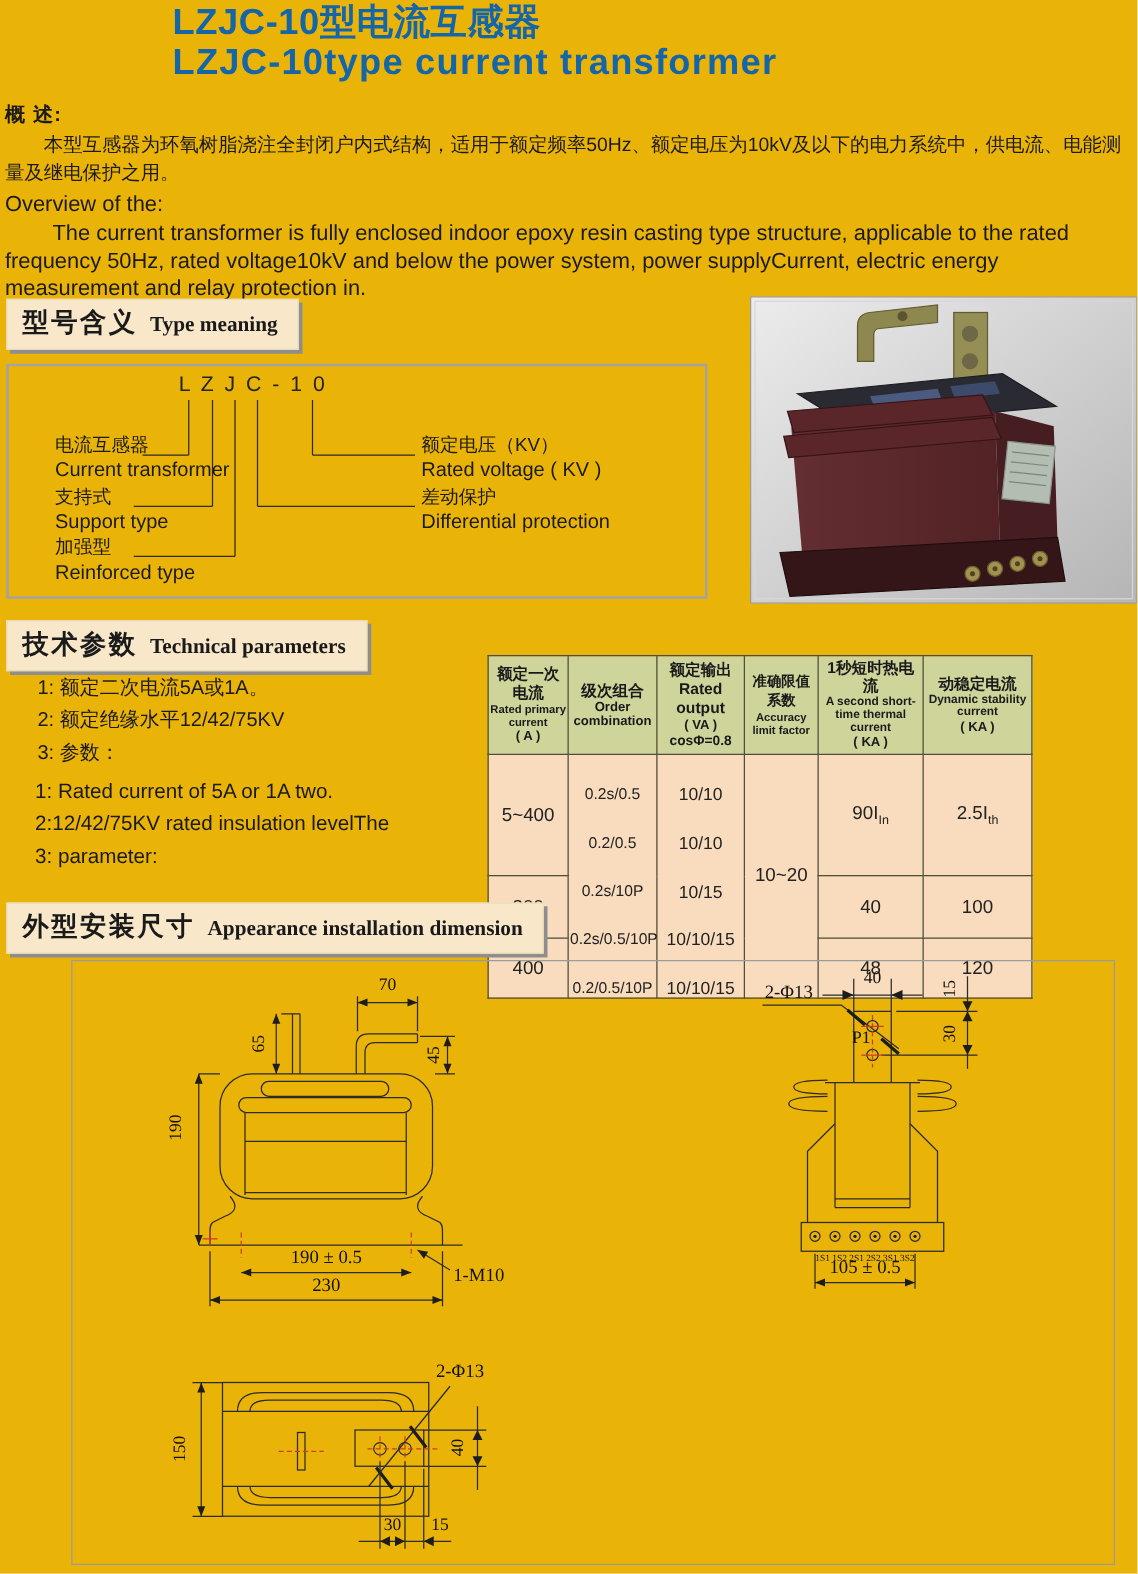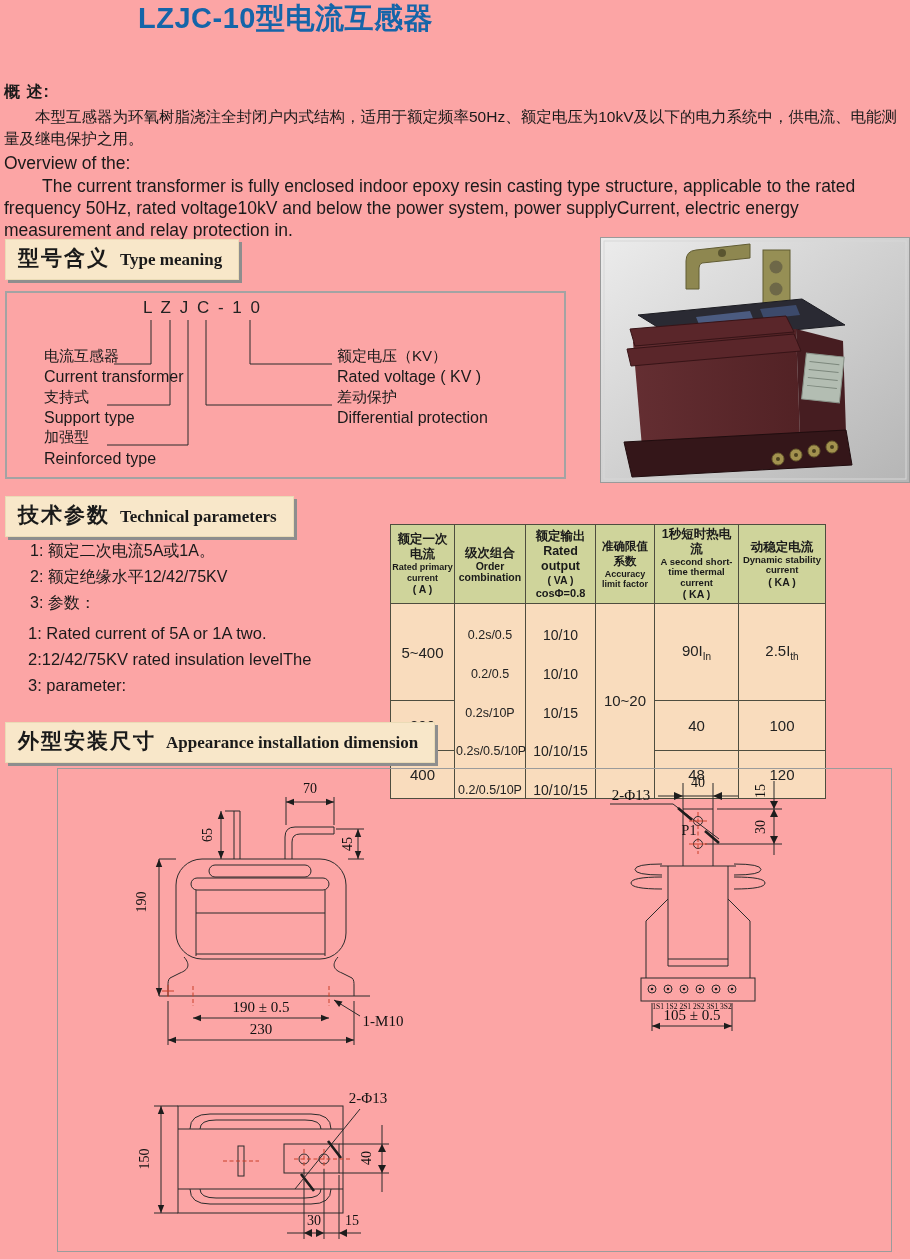--- a/index.html
+++ b/index.html
@@ -1,16 +1,16 @@
 <!DOCTYPE html>
 <html><head>
 <meta charset="utf-8">
 <style>
   html,body{margin:0;padding:0;background:#fff;}
-  .page{position:relative;width:910px;height:1259px;background:#fca5a5;
+  .page{position:relative;width:910px;height:1259px;background:#eab308;
         font-family:"Liberation Sans",sans-serif;color:#1a1a1a;overflow:hidden;}
 
   
   .title{position:absolute;left:138px;top:2px;color:#1565a9;font-weight:900;line-height:1.12;letter-spacing:.5px;}
   .t-zh{font-size:29px;}
   .t-en{font-size:29px;letter-spacing:1px;}
 
   
   .overview{position:absolute;left:4px;top:82px;width:902px;}
   .ov-h{font-size:16px;font-weight:bold;margin:0 0 3px 0;letter-spacing:1px;}
@@ -67,20 +67,21 @@
   .thick{stroke:#1d1d1d;stroke-width:2.6;fill:none;}
   .arr{fill:#1d1d1d;stroke:none;}
 </style>
 </head>
 <body>
 
 <div class="page">
 
   <header class="title">
     <div class="t-zh">LZJC-10型电流互感器</div>
+    <div class="t-en">LZJC-10type current transformer</div>
   </header>
 
   <section class="overview">
     <h2 class="ov-h">概 述:</h2>
     <p class="ov-zh">本型互感器为环氧树脂浇注全封闭户内式结构，适用于额定频率50Hz、额定电压为10kV及以下的电力系统中，供电流、电能测量及继电保护之用。</p>
     <p class="ov-en-h">Overview of the:</p>
     <p class="ov-en">The current transformer is fully enclosed indoor epoxy resin casting type structure, applicable to the rated frequency 50Hz, rated voltage10kV and below the power system, power supplyCurrent, electric energy measurement and relay protection in.</p>
   </section>
 
   <div class="sec-box" style="left:5px;top:239px;">

